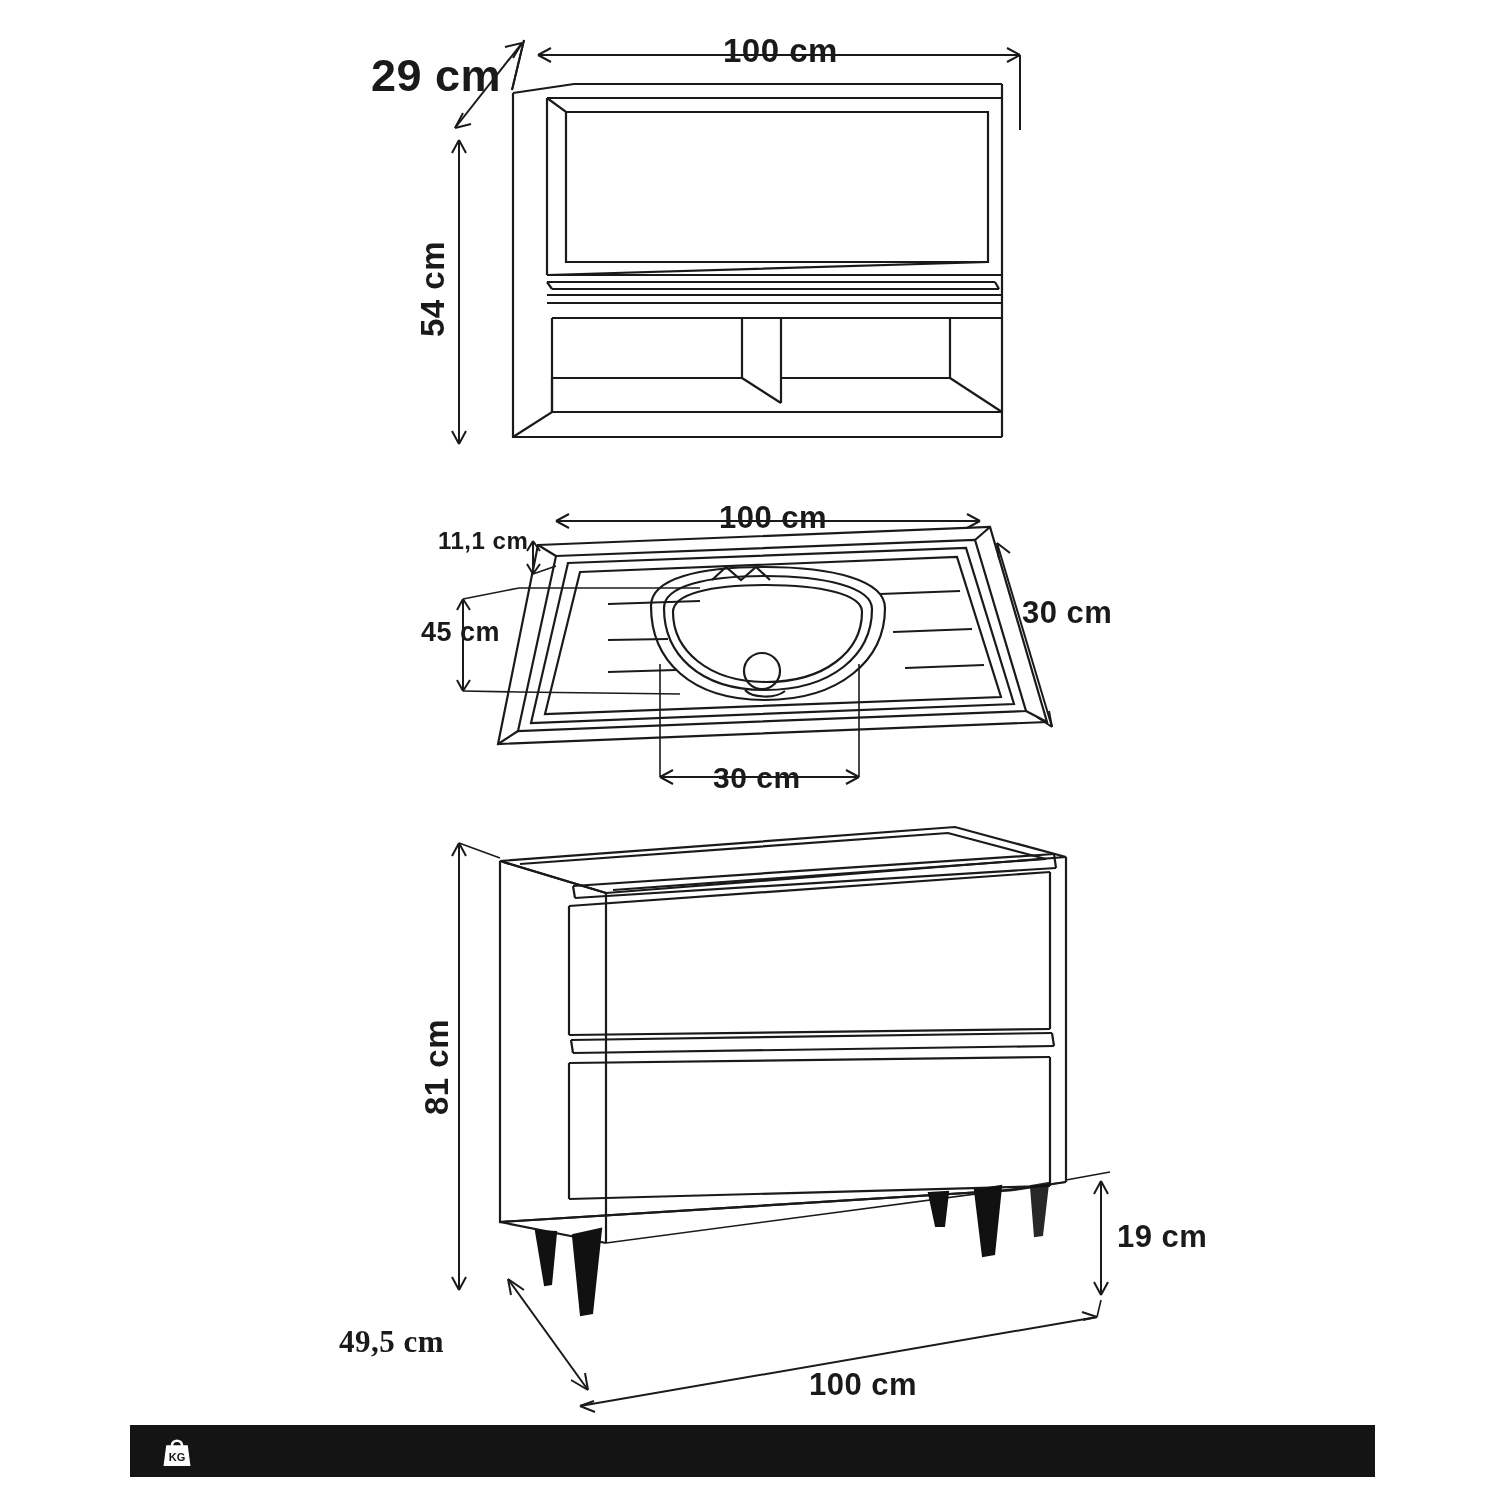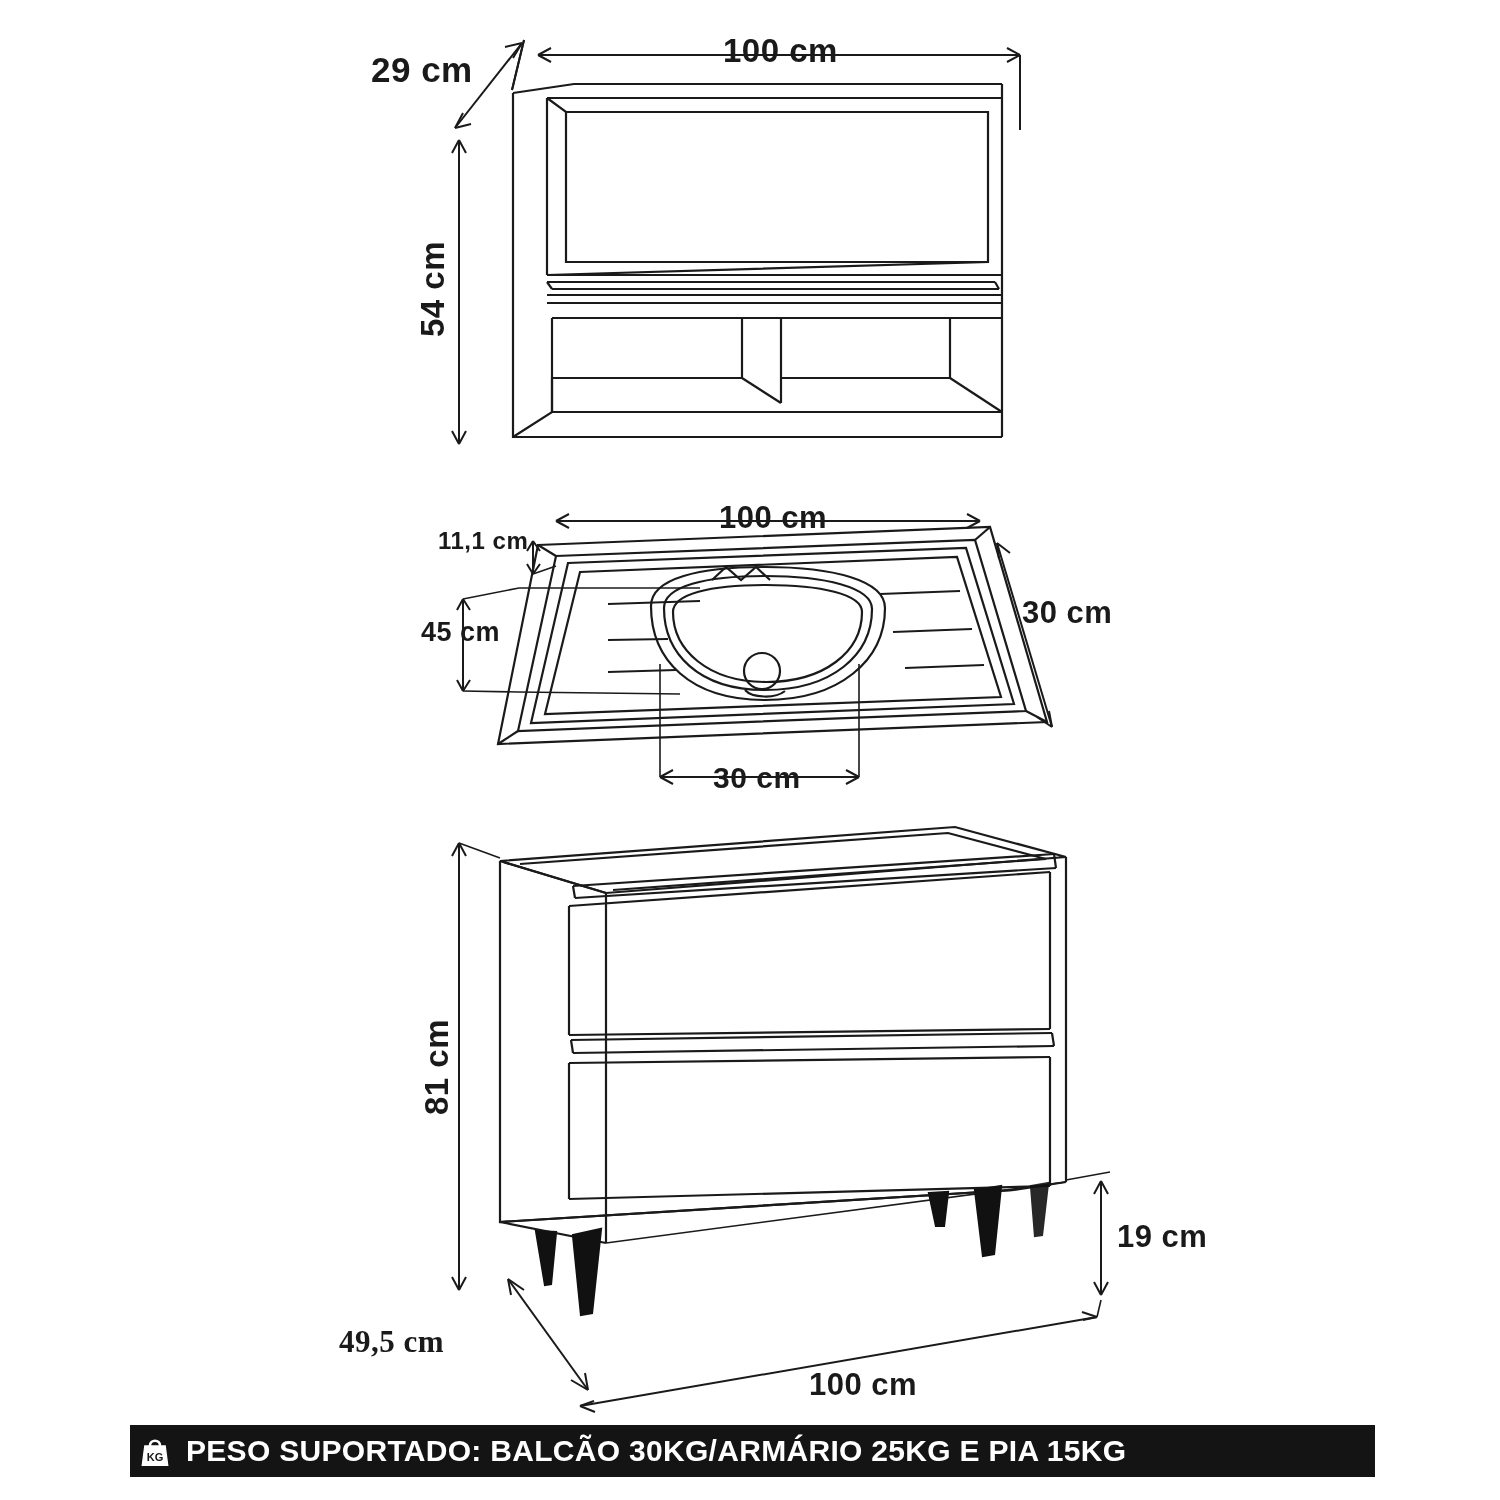--- a/index.html
+++ b/index.html
@@ -36,21 +36,21 @@
   }
   .footer {
     position: absolute;
     left: 130px;
     top: 1425px;
     width: 1245px;
     height: 52px;
     background: #141414;
     display: flex;
     align-items: center;
-    padding-left: 8px;
+    padding-left: 30px;
     box-sizing: border-box;
   }
   .footer-badge {
     width: 34px;
     height: 34px;
     flex: 0 0 auto;
     position: relative;
     margin-right: 14px;
   }
   .footer-text {
@@ -251,21 +251,21 @@
 
         <path d="M580,1406 L1097,1317"></path>
         <path d="M580,1406 L594,1401 M580,1406 L595,1412"></path>
         <path d="M1097,1317 L1083,1320 M1097,1317 L1082,1312"></path>
         <path d="M1097,1317 L1101,1300" stroke-width="1.6"></path>
       </g>
     </g>
   </svg>
 
   <div class="dim" style="left:723px; top:32px; font-size:33px;">100 cm</div>
-  <div class="dim" style="left:371px; top:50px; font-size:35px;">29 cm</div>
+  <div class="dim" style="left:371px; top:50px; font-size:45px;">29 cm</div>
   <div class="dim vert" style="left:385px; top:270px; font-size:33px; transform:rotate(-90deg);">54 cm</div>
 
   <div class="dim" style="left:719px; top:500px; font-size:31px;">100 cm</div>
   <div class="dim" style="left:1022px; top:595px; font-size:31px;">30 cm</div>
   <div class="dim" style="left:438px; top:527px; font-size:24px;">11,1 cm</div>
   <div class="dim" style="left:421px; top:617px; font-size:27px;">45 cm</div>
   <div class="dim" style="left:713px; top:761px; font-size:30px;">30 cm</div>
 
   <div class="dim vert" style="left:389px; top:1048px; font-size:33px; transform:rotate(-90deg);">81 cm</div>
   <div class="dim" style="left:1117px; top:1219px; font-size:31px;">19 cm</div>
@@ -273,16 +273,15 @@
   <div class="dim" style="left:809px; top:1367px; font-size:31px;">100 cm</div>
 
   <div class="footer">
     <div class="footer-badge">
       <svg viewBox="0 0 40 40" width="34" height="34">
         <path d="M8 14 L32 14 L35 37 L5 37 Z" fill="#ffffff" stroke="#ffffff" stroke-width="1.5"></path>
         <path d="M14 14 C14 6 26 6 26 14" fill="none" stroke="#ffffff" stroke-width="3"></path>
         <text x="20" y="32" text-anchor="middle" font-family="Liberation Sans, sans-serif" font-size="13" font-weight="bold" fill="#141414">KG</text>
       </svg>
     </div>
-    <div class="footer-text">PESO SUPORTADO: BALCÃO 30KG/ARMÁRIO 25KG E PIA  15KG</div>
   </div>
 
 </div>
 
 </body></html>

